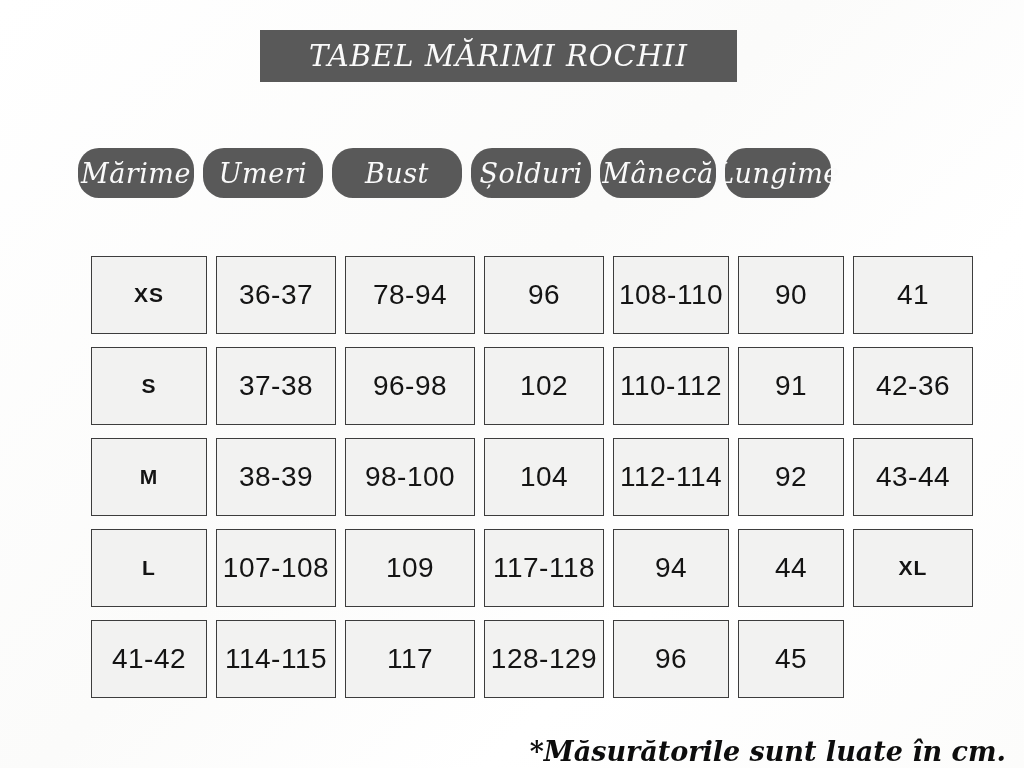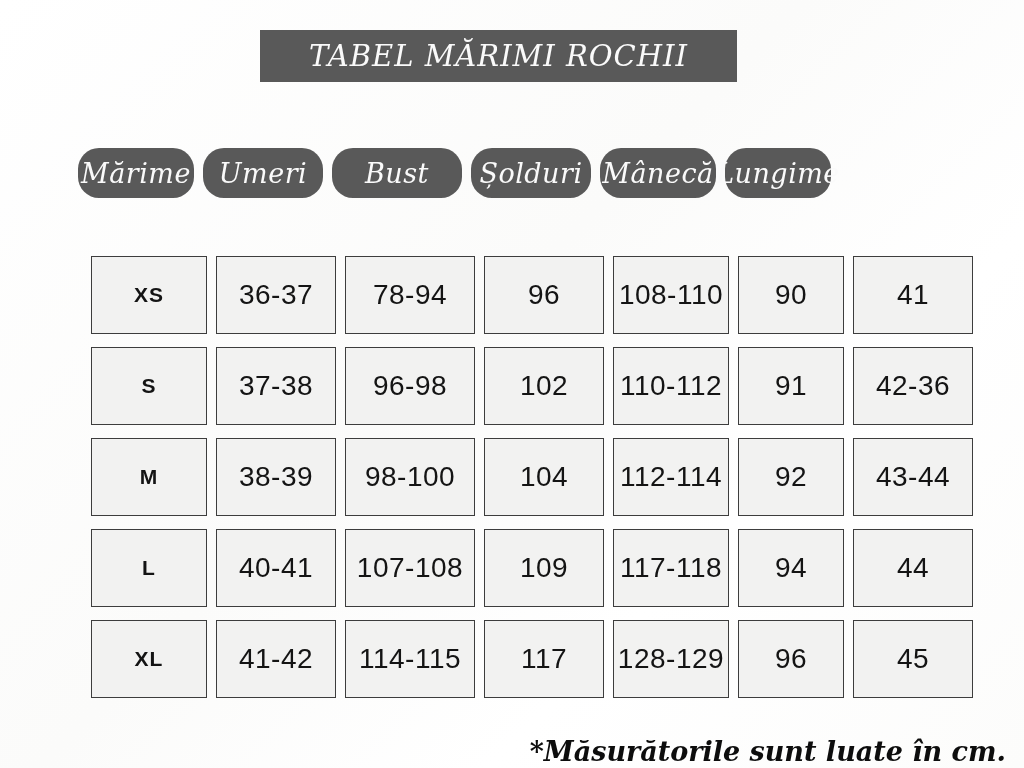--- a/index.html
+++ b/index.html
@@ -103,21 +103,20 @@
 
     <div class="cell size">M</div>
     <div class="cell">38-39</div>
     <div class="cell">98-100</div>
     <div class="cell">104</div>
     <div class="cell">112-114</div>
     <div class="cell">92</div>
     <div class="cell">43-44</div>
 
     <div class="cell size">L</div>
-    <div class="cell">40-41</div>
     <div class="cell">107-108</div>
     <div class="cell">109</div>
     <div class="cell">117-118</div>
     <div class="cell">94</div>
     <div class="cell">44</div>
 
     <div class="cell size">XL</div>
     <div class="cell">41-42</div>
     <div class="cell">114-115</div>
     <div class="cell">117</div>

